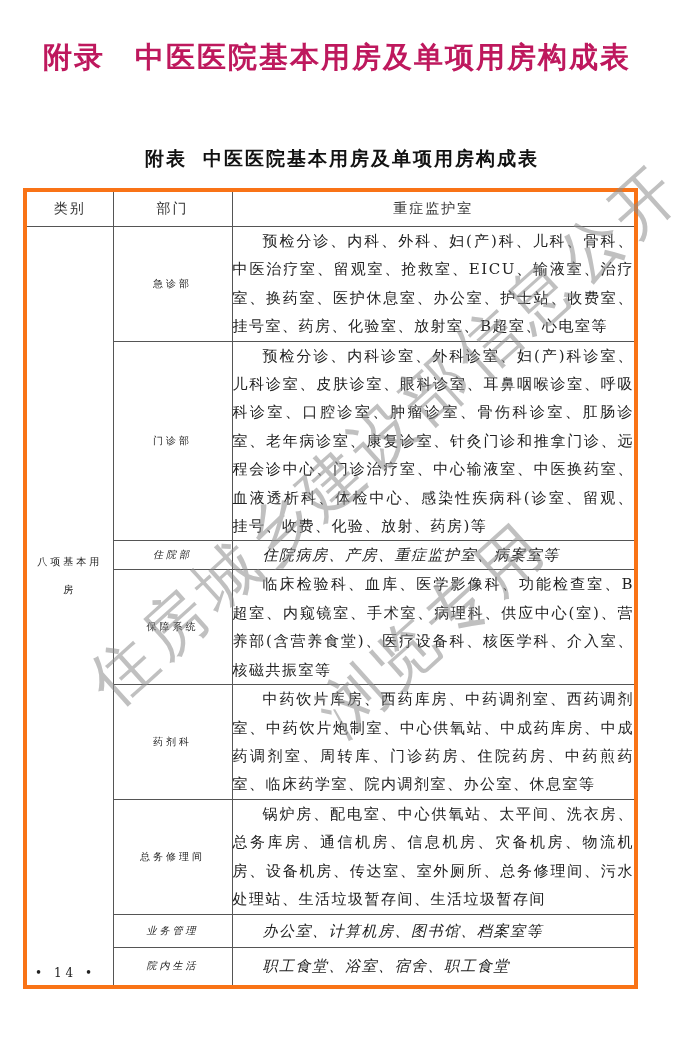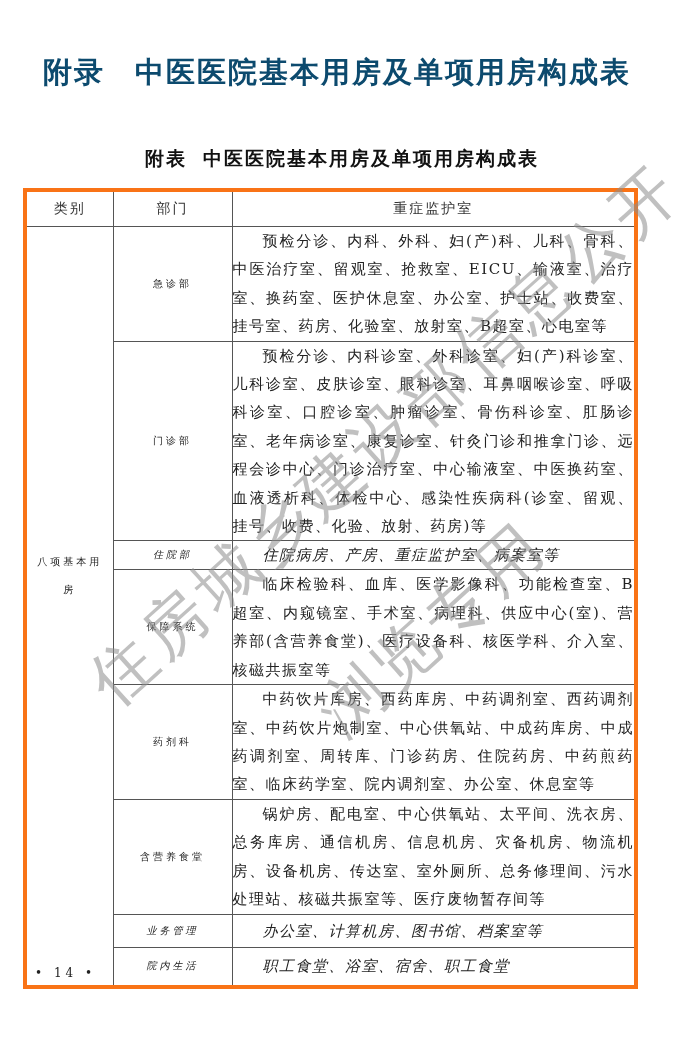--- a/index.html
+++ b/index.html
@@ -3,21 +3,21 @@
 <meta charset="utf-8">
 <style>
   html, body { margin:0; padding:0; }
   body {
     width:674px; height:1061px; background:#ffffff; position:relative; overflow:hidden;
     font-family: "DejaVu Serif", "Liberation Serif", serif; color:#1a1a1a;
   }
   .page-title {
     position:absolute; left:0; top:38px; width:674px; text-align:center;
     font-family: "DejaVu Sans", "Liberation Sans", sans-serif;
-    font-size:29px; font-weight:bold; letter-spacing:2px; color:#0c4a6e;margin-top:15px;
+    font-size:29px; font-weight:bold; letter-spacing:2px; color:#be185d;
   }
   .page-title .sep { display:inline-block; width:30px; }
   .table-caption {
     position:absolute; left:0; top:146px; width:674px; text-align:center;
     font-family: "DejaVu Sans", "Liberation Sans", sans-serif;
     font-size:19px; font-weight:bold; letter-spacing:2px; color:#111;
     padding-left:10px; box-sizing:border-box;
   }
   .table-caption .sep { display:inline-block; width:16px; }
   table.main {
@@ -115,23 +115,23 @@
           <span>临床检验科、血库、医学影像科、功能检查室、B超室、内窥镜室、手术室、病理科、供应中心(室)、营养部(含营养食堂)、医疗设备科、核医学科、介入室、核磁共振室等</span>
         </td>
     </tr>
     <tr class="r5">
       <td class="dept">药剂科</td>
       <td class="comp">
           <span>中药饮片库房、西药库房、中药调剂室、西药调剂室、中药饮片炮制室、中心供氧站、中成药库房、中成药调剂室、周转库、门诊药房、住院药房、中药煎药室、临床药学室、院内调剂室、办公室、休息室等</span>
         </td>
     </tr>
     <tr class="r6">
-      <td class="dept">含营养食堂</td>
+      <td class="dept">总务修理间</td>
       <td class="comp">
-          <span>锅炉房、配电室、中心供氧站、太平间、洗衣房、总务库房、通信机房、信息机房、灾备机房、物流机房、设备机房、传达室、室外厕所、总务修理间、污水处理站、核磁共振室等、医疗废物暂存间等</span>
+          <span>锅炉房、配电室、中心供氧站、太平间、洗衣房、总务库房、通信机房、信息机房、灾备机房、物流机房、设备机房、传达室、室外厕所、总务修理间、污水处理站、生活垃圾暂存间、生活垃圾暂存间</span>
         </td>
     </tr>
     <tr class="r7">
       <td class="dept single">业务管理</td>
       <td class="comp single">
           <span>办公室、计算机房、图书馆、档案室等</span>
         </td>
     </tr>
     <tr class="r8">
       <td class="dept single">院内生活</td>

